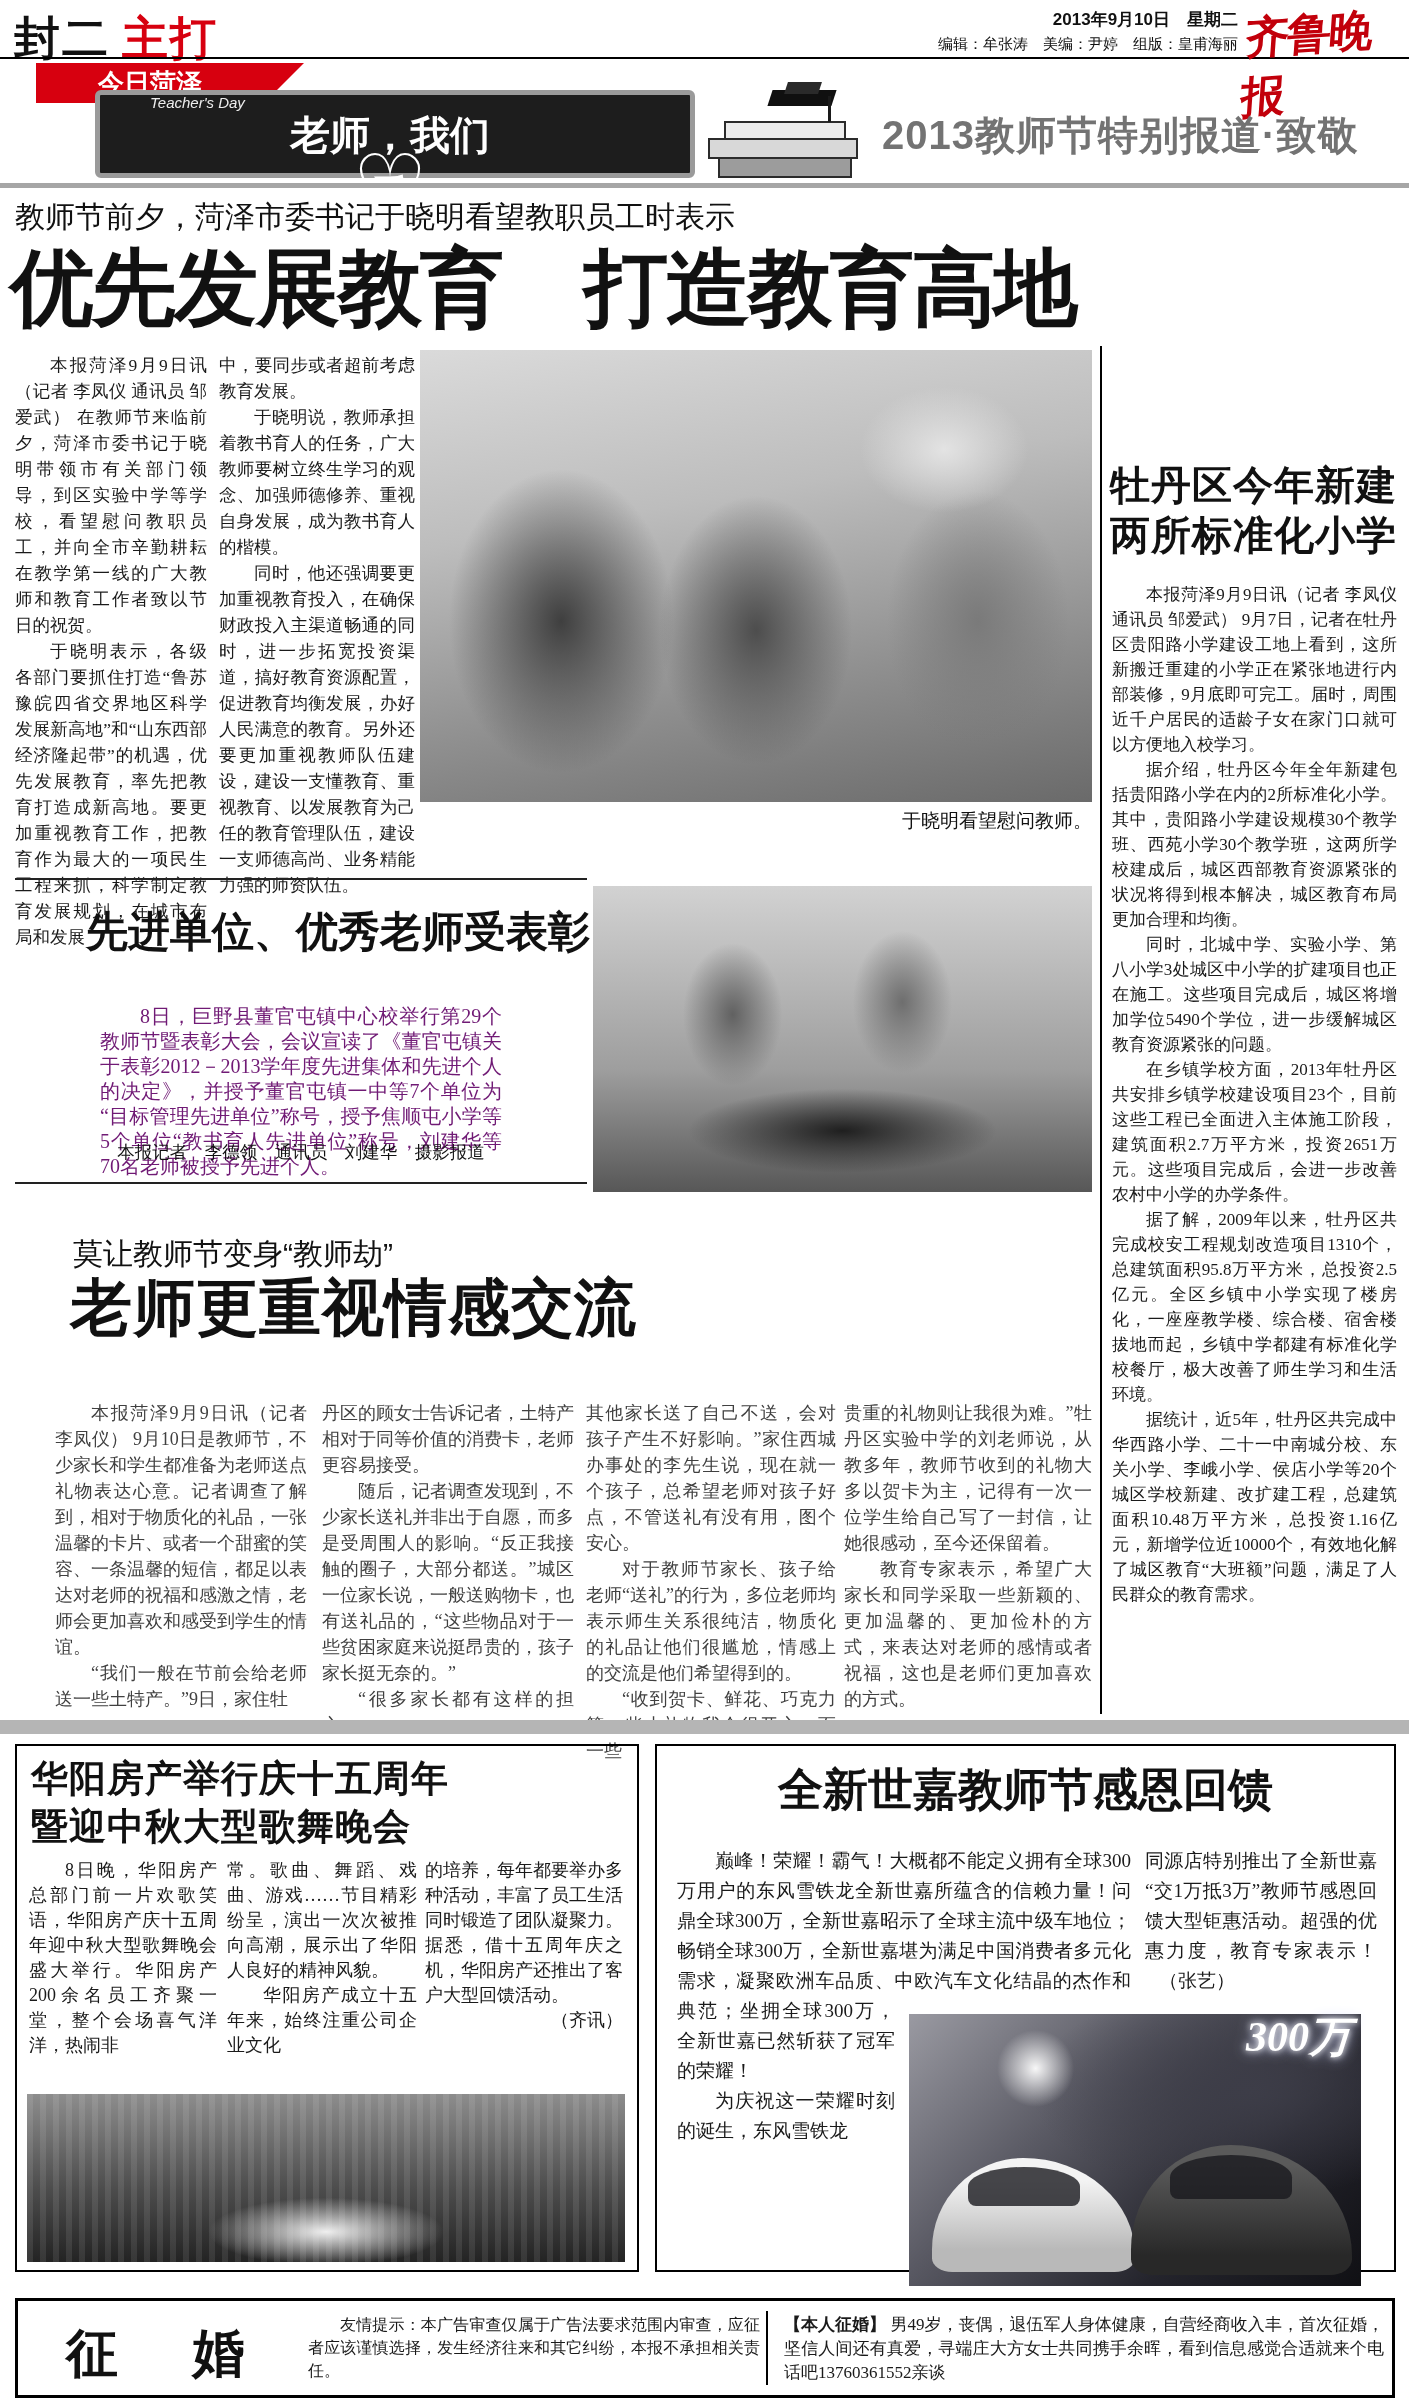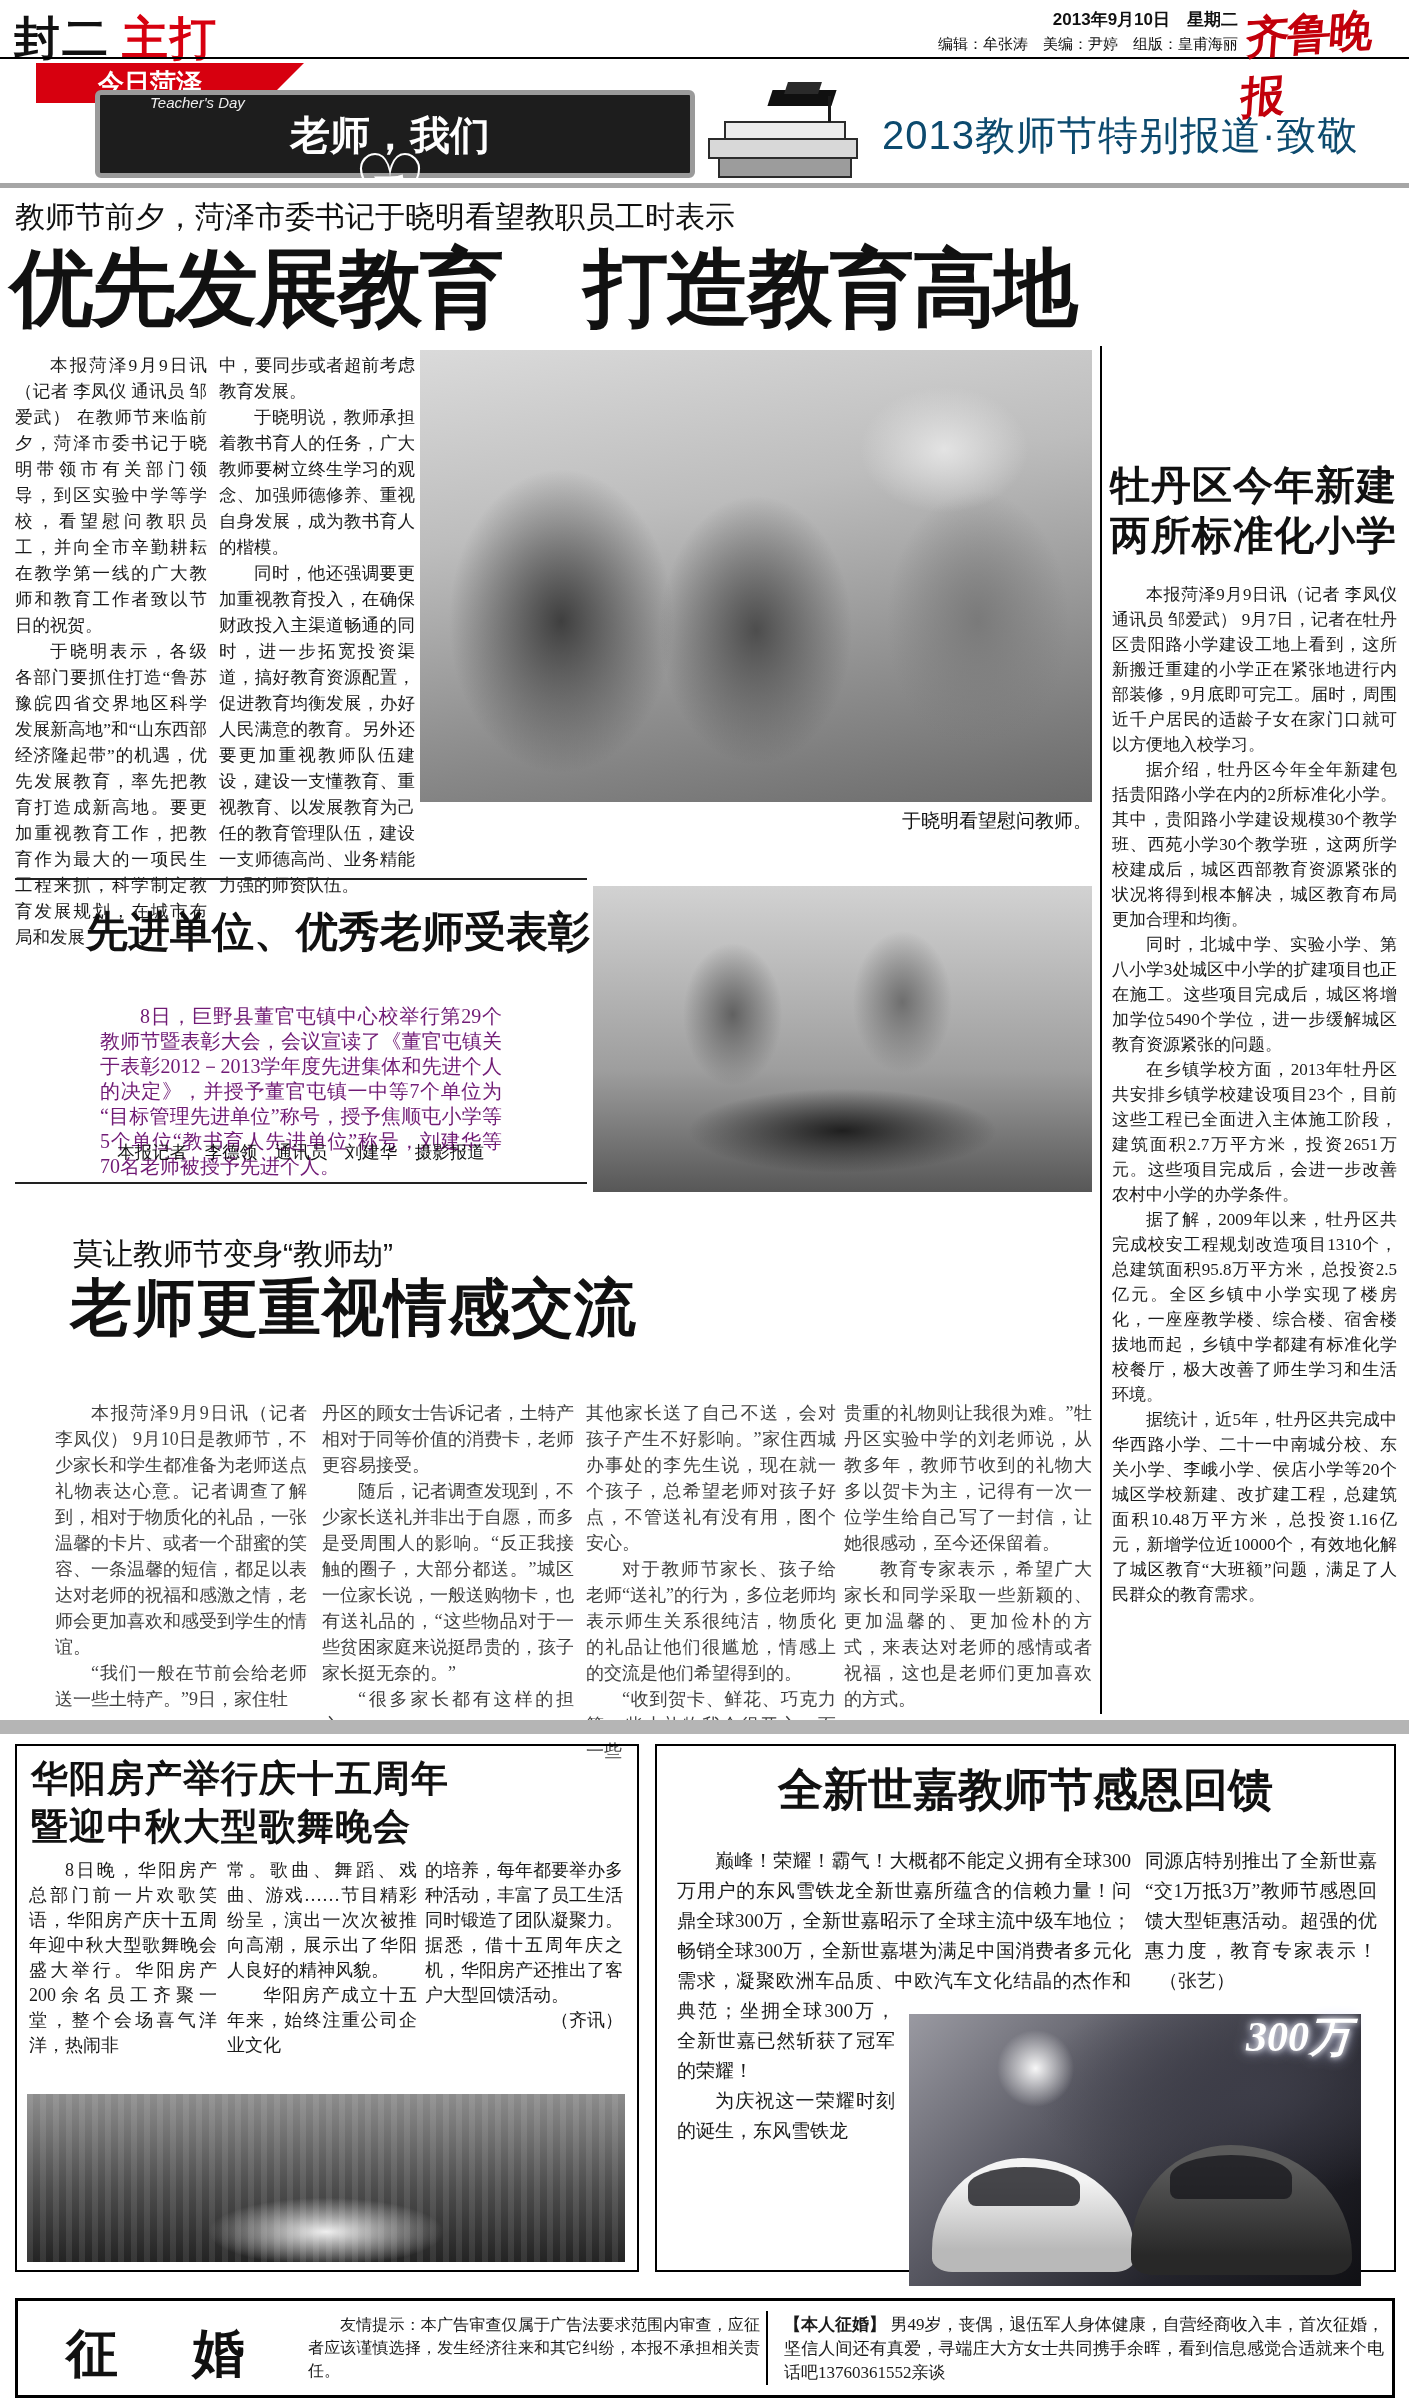--- a/index.html
+++ b/index.html
@@ -35,21 +35,21 @@
   .heart-glyph{position:absolute;left:50%;top:50%;transform:translate(-50%,-55%);font-size:84px;
                font-weight:400;color:#fff;line-height:1;}
   .heart-char{position:relative;font-size:38px;top:6px;}
   .books{left:700px;top:94px;width:175px;height:88px;}
   .books .b1{position:absolute;left:18px;bottom:4px;width:130px;height:17px;background:#9c9c9c;border:2px solid #2b2b2b;}
   .books .b2{position:absolute;left:8px;bottom:23px;width:146px;height:17px;background:#d8d8d8;border:2px solid #2b2b2b;}
   .books .b3{position:absolute;left:24px;bottom:42px;width:118px;height:15px;background:#ececec;border:2px solid #2b2b2b;}
   .cap-board{position:absolute;left:70px;top:-4px;width:64px;height:16px;background:#101010;transform:skewX(-18deg);}
   .cap-top{position:absolute;left:86px;top:-12px;width:34px;height:12px;background:#2a2a2a;transform:skewX(-18deg);}
   .cap-tassel{position:absolute;left:128px;top:2px;width:3px;height:26px;background:#1a1a1a;}
-  .series{left:882px;top:108px;font-size:40px;font-weight:400;color:#0c4a6e;letter-spacing:1px;}
+  .series{left:882px;top:108px;font-size:40px;font-weight:700;color:#737373;letter-spacing:1px;}
   .banner-rule{left:0;top:183px;width:1409px;height:5px;background:#a6a6a6;}
 
   
   .kicker{left:15px;top:197px;font-size:30px;font-weight:400;color:#111;}
   .headline{left:10px;top:232px;width:1340px;font-size:84px;font-weight:900;letter-spacing:-2px;white-space:nowrap;}
   .lead-col{top:352px;font-size:17.5px;line-height:26px;color:#1a1a1a;}
   .lead-c1{left:15px;width:192px;height:512px;}
   .lead-c2{left:219px;width:196px;height:528px;}
   .photo{background-color:#b5b5b5;}
   .lead-photo{left:420px;top:350px;width:672px;height:452px;

